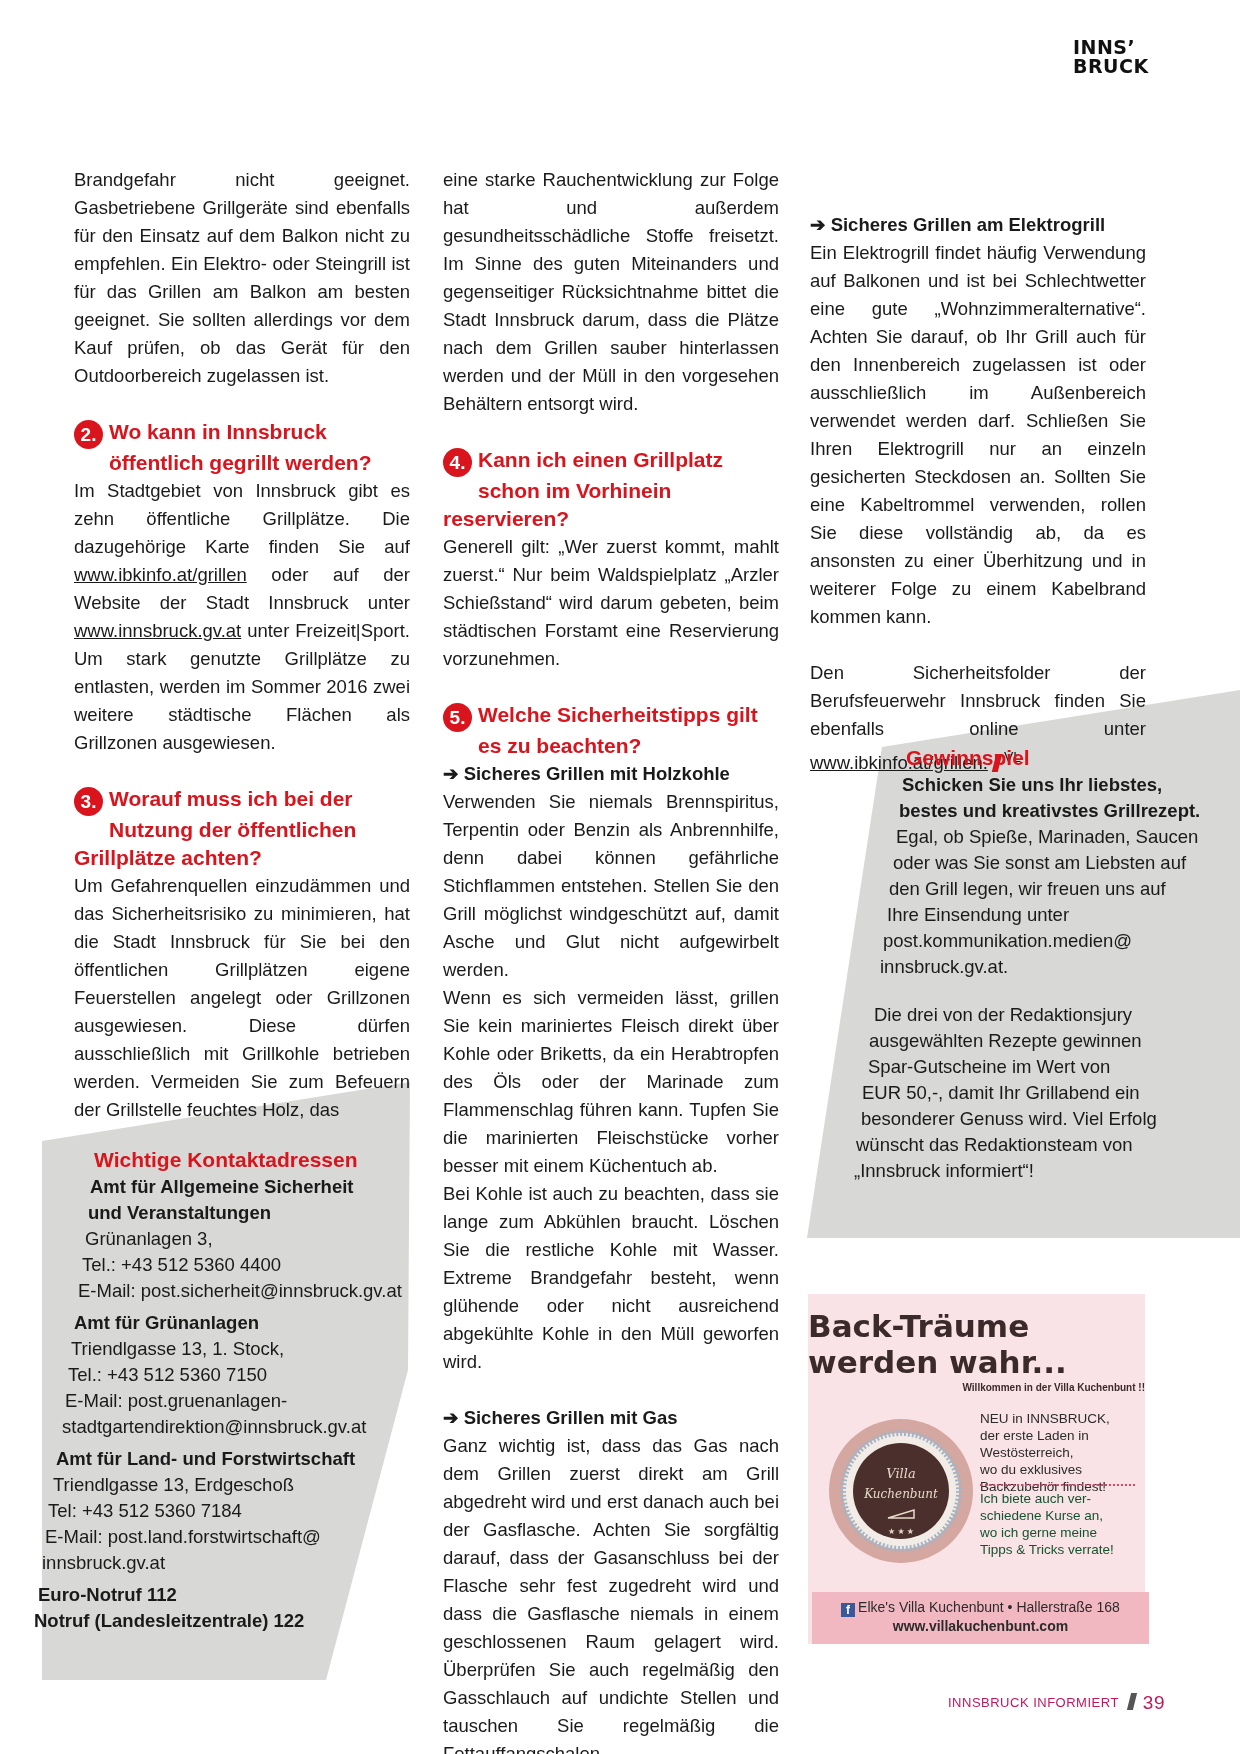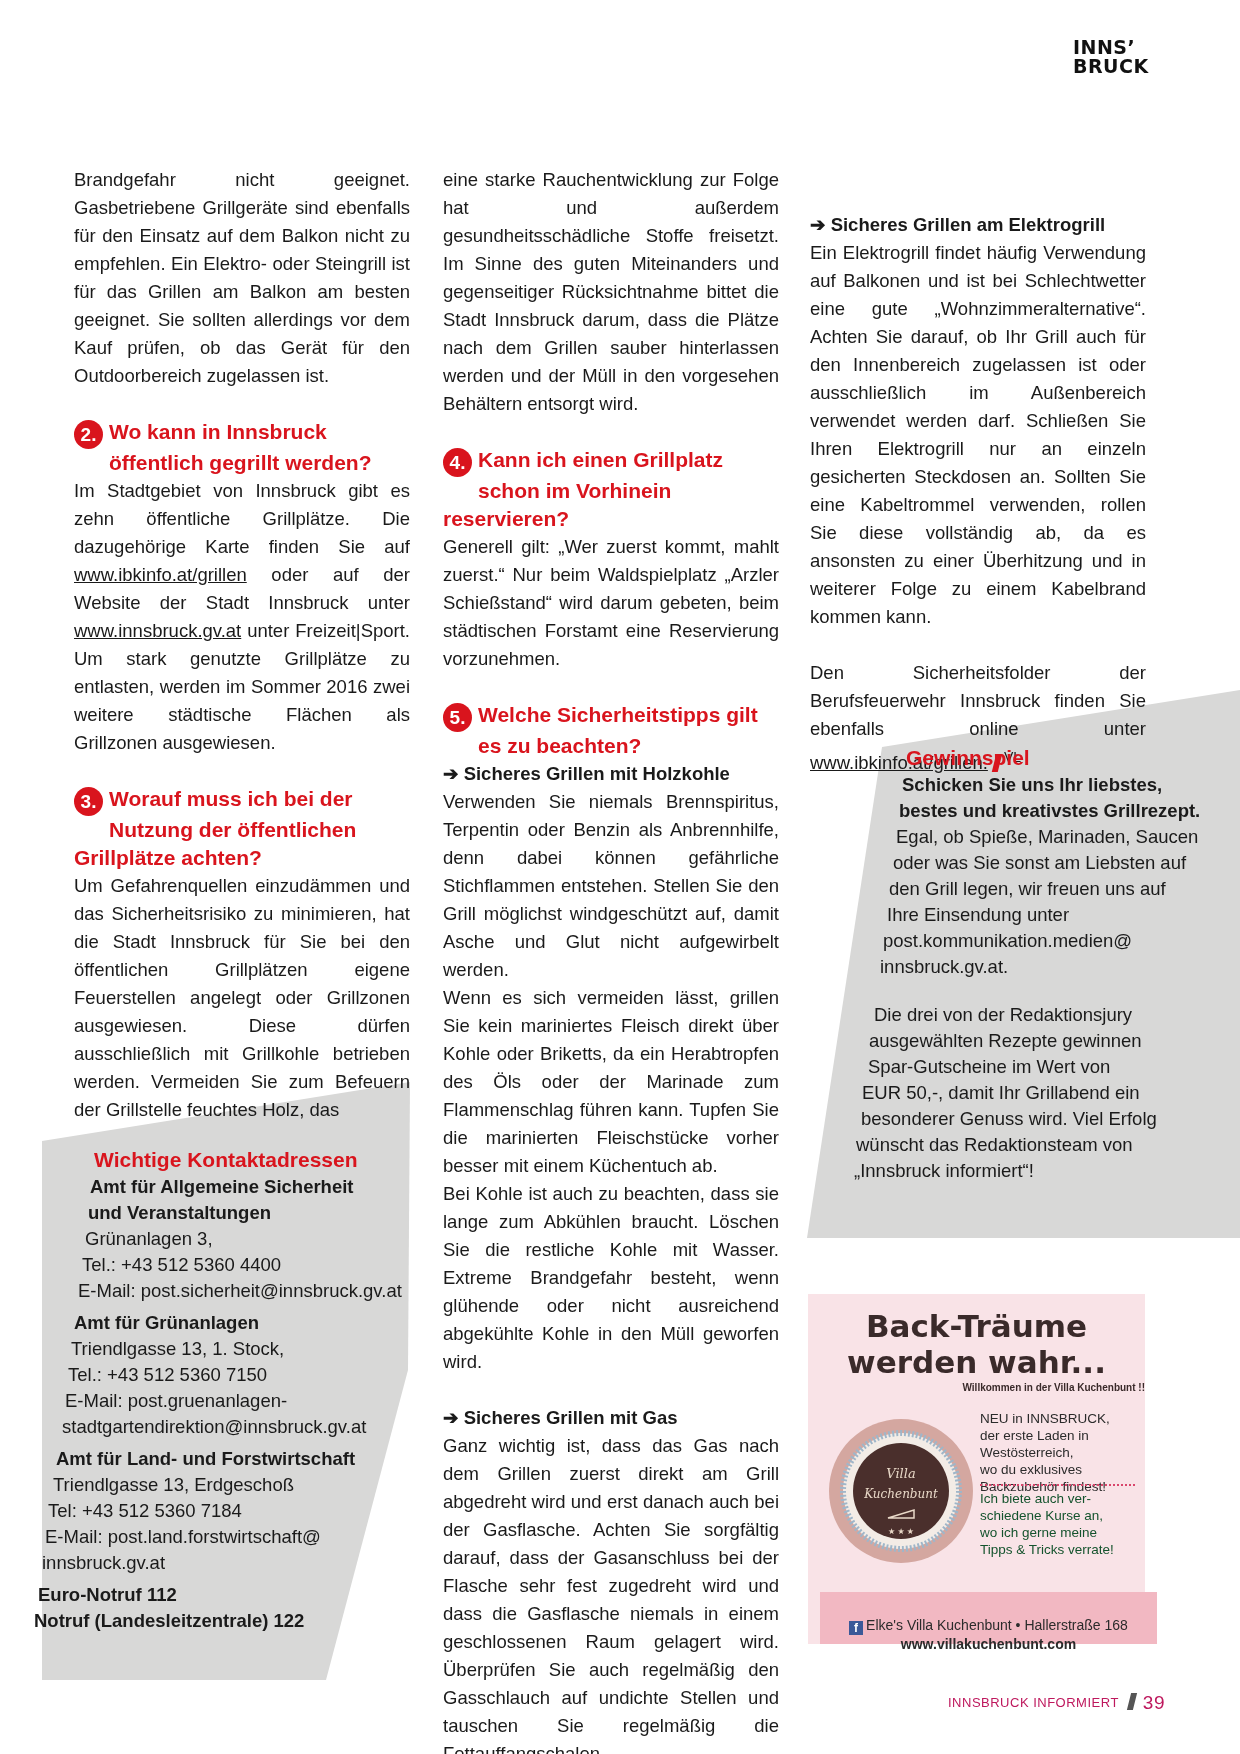--- a/index.html
+++ b/index.html
@@ -25,29 +25,29 @@
   .vl { font-size:14px; vertical-align:super; margin-left:4px; }
   svg.bg { position:absolute; left:0; top:0; }
   .box { position:absolute; font-size:18.5px; line-height:26px; }
   .box .title { color:#d9141d; font-weight:bold; font-size:21px; line-height:28px; }
   .box .b { font-weight:bold; }
   .contact { left:38px; top:1146px; width:380px; }
   .gewinn { left:860px; top:744px; width:360px; }
 
   
   .ad { position:absolute; left:808px; top:1294px; width:337px; height:350px; background:#f9e3e7; }
-  .ad .t1 { position:absolute; left:0; top:14px; width:100%; text-align:center; font-family:"DejaVu Sans", sans-serif;
+  .ad .t1 { position:absolute; left:0; top:14px; width:100%; font-family:"DejaVu Sans", sans-serif;
             font-weight:bold; font-size:31px; line-height:36px; color:#3a2a2a; }
   .ad .t2 { position:absolute; left:0; top:88px; width:100%; text-align:right; font-weight:bold; font-size:10px; color:#3a2a2a; }
   .ad .seal { position:absolute; left:18px; top:122px; width:150px; height:150px; }
   .ad .txt1 { position:absolute; left:172px; top:116px; width:160px; font-size:13.5px; line-height:17px; color:#2b2b2b; }
   .ad .dots { position:absolute; left:172px; top:190px; width:155px; border-top:2px dotted #d9456b; }
   .ad .txt2 { position:absolute; left:172px; top:196px; width:160px; font-size:13.5px; line-height:17px; color:#14532d; }
-  .ad .foot { position:absolute; left:12px; bottom:0; width:100%; height:52px; background:#f2b8c2; text-align:center;
-              font-size:14px; line-height:19px; color:#2b2b2b; padding-top:24px; box-sizing:border-box; }
+  .ad .foot { position:absolute; left:4px; bottom:0; width:100%; height:52px; background:#f2b8c2; text-align:center;
+              font-size:14px; line-height:19px; color:#2b2b2b; padding-top:6px; box-sizing:border-box; }
   .ad .fb { display:inline-block; width:14px; height:14px; background:#3b5998; color:#fff; font-weight:bold;
             font-size:12px; line-height:15px; text-align:center; vertical-align:-2px; margin-right:3px; }
   .ad .url { font-weight:bold; }
 
   .footer { position:absolute; left:948px; top:1692px; font-size:13px; letter-spacing:0.5px; color:#be185d; }
   .footer .gslash { display:inline-block; width:6px; height:17px; background:#555; transform:skewX(-14deg);
                     margin:0 8px 0 10px; vertical-align:-3px; }
   .footer .pg { font-size:19px; vertical-align:-2px; }
 </style>
 </head>

